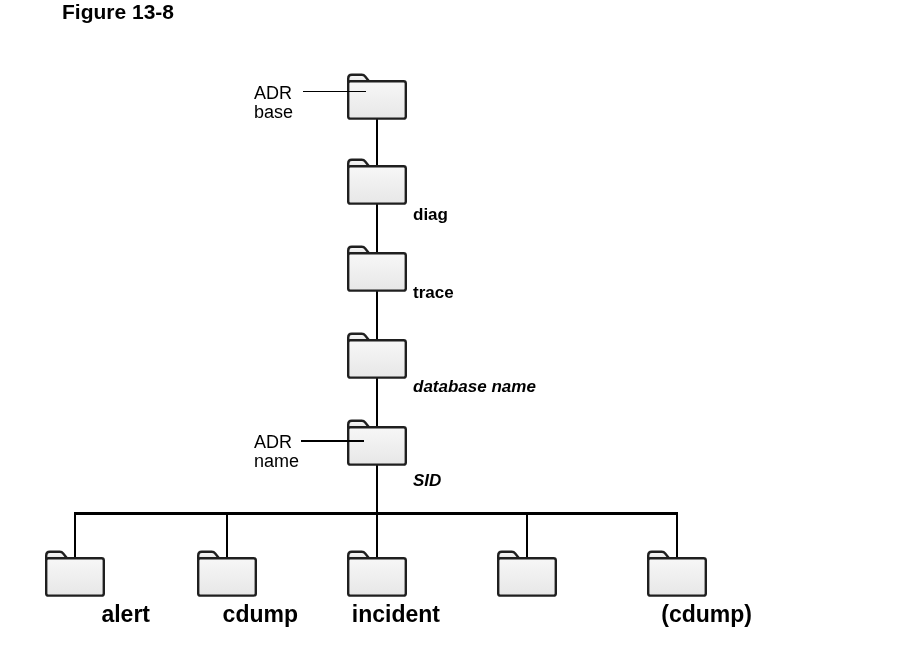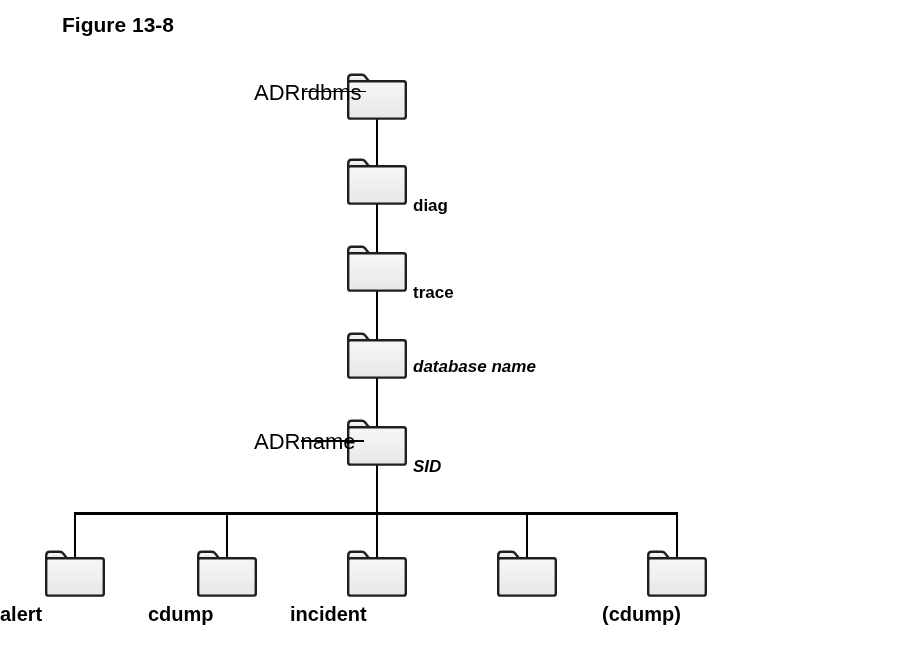--- a/index.html
+++ b/index.html
@@ -17,47 +17,47 @@
     color:var(--text);
   }
   .page{
     position:relative;
     width:910px;height:653px;
     background:var(--background);
     overflow:hidden;
   }
   
   .figure-title{
-    position:absolute;left:62px;top:13px;
+    position:absolute;left:62px;top:0;
     display:flex;gap:8px;
     font-size:21px;font-weight:bold;letter-spacing:0;
     white-space:nowrap;
   }
   
   .line{position:absolute;background:var(--line);z-index:1;}
   .vline{width:2.5px;}
   .hline{height:2.8px;}
   .pointer{position:absolute;height:1.8px;background:var(--line);z-index:3;}
   
   .folder{position:absolute;width:64px;height:52px;z-index:2;}
   
   .lvl-label{
     position:absolute;left:413px;z-index:3;
     font-size:17px;font-weight:bold;line-height:17px;white-space:nowrap;
   }
   .italic{font-style:italic;}
   .child-label{
     position:absolute;top:606px;width:150px;z-index:3;
-    font-size:20px;font-weight:bold;line-height:17px;text-align:left;
+    font-size:23px;font-weight:bold;line-height:17px;text-align:right;
     white-space:nowrap;
   }
   .annotation{
     position:absolute;left:254px;z-index:3;
-    font-size:22px;font-weight:400;line-height:18.5px;
-    display:flex;flex-direction:row;
+    font-size:18px;font-weight:400;line-height:18.5px;
+    display:flex;flex-direction:column;
     white-space:nowrap;
   }
   .defs-holder{position:absolute;width:0;height:0;overflow:hidden;}
 </style>
 </head>
 <body>
 
 <div class="page">
 
   <div class="figure-title">
@@ -112,33 +112,33 @@
     </svg>
   <svg class="folder" style="left:495px;top:547px" viewBox="0 0 64 52">
       <use href="#folder-shape"></use>
     </svg>
   <svg class="folder" style="left:645px;top:547px" viewBox="0 0 64 52">
       <use href="#folder-shape"></use>
     </svg>
 
   <div class="annotation" style="top:84px">
     <span>ADR</span>
-    <span>rdbms</span>
+    <span>base</span>
   </div>
   <div class="pointer" style="left:303px;top:90.6px;width:63px"></div>
 
   <div class="annotation" style="top:433px">
     <span>ADR</span>
     <span>name</span>
   </div>
   <div class="pointer" style="left:301px;top:440px;width:63px"></div>
 
-  <div class="lvl-label" style="top:197px">diag</div>
+  <div class="lvl-label" style="top:206px">diag</div>
   <div class="lvl-label" style="top:284px">trace</div>
-  <div class="lvl-label italic" style="top:358px">database name</div>
-  <div class="lvl-label italic" style="top:458px">SID</div>
+  <div class="lvl-label italic" style="top:378px">database name</div>
+  <div class="lvl-label italic" style="top:472px">SID</div>
 
   <div class="child-label" style="left:0px">alert</div>
   <div class="child-label" style="left:148px">cdump</div>
   <div class="child-label" style="left:290px">incident</div>
   <div class="child-label" style="left:602px">(cdump)</div>
 
 </div>
 
 </body></html>

